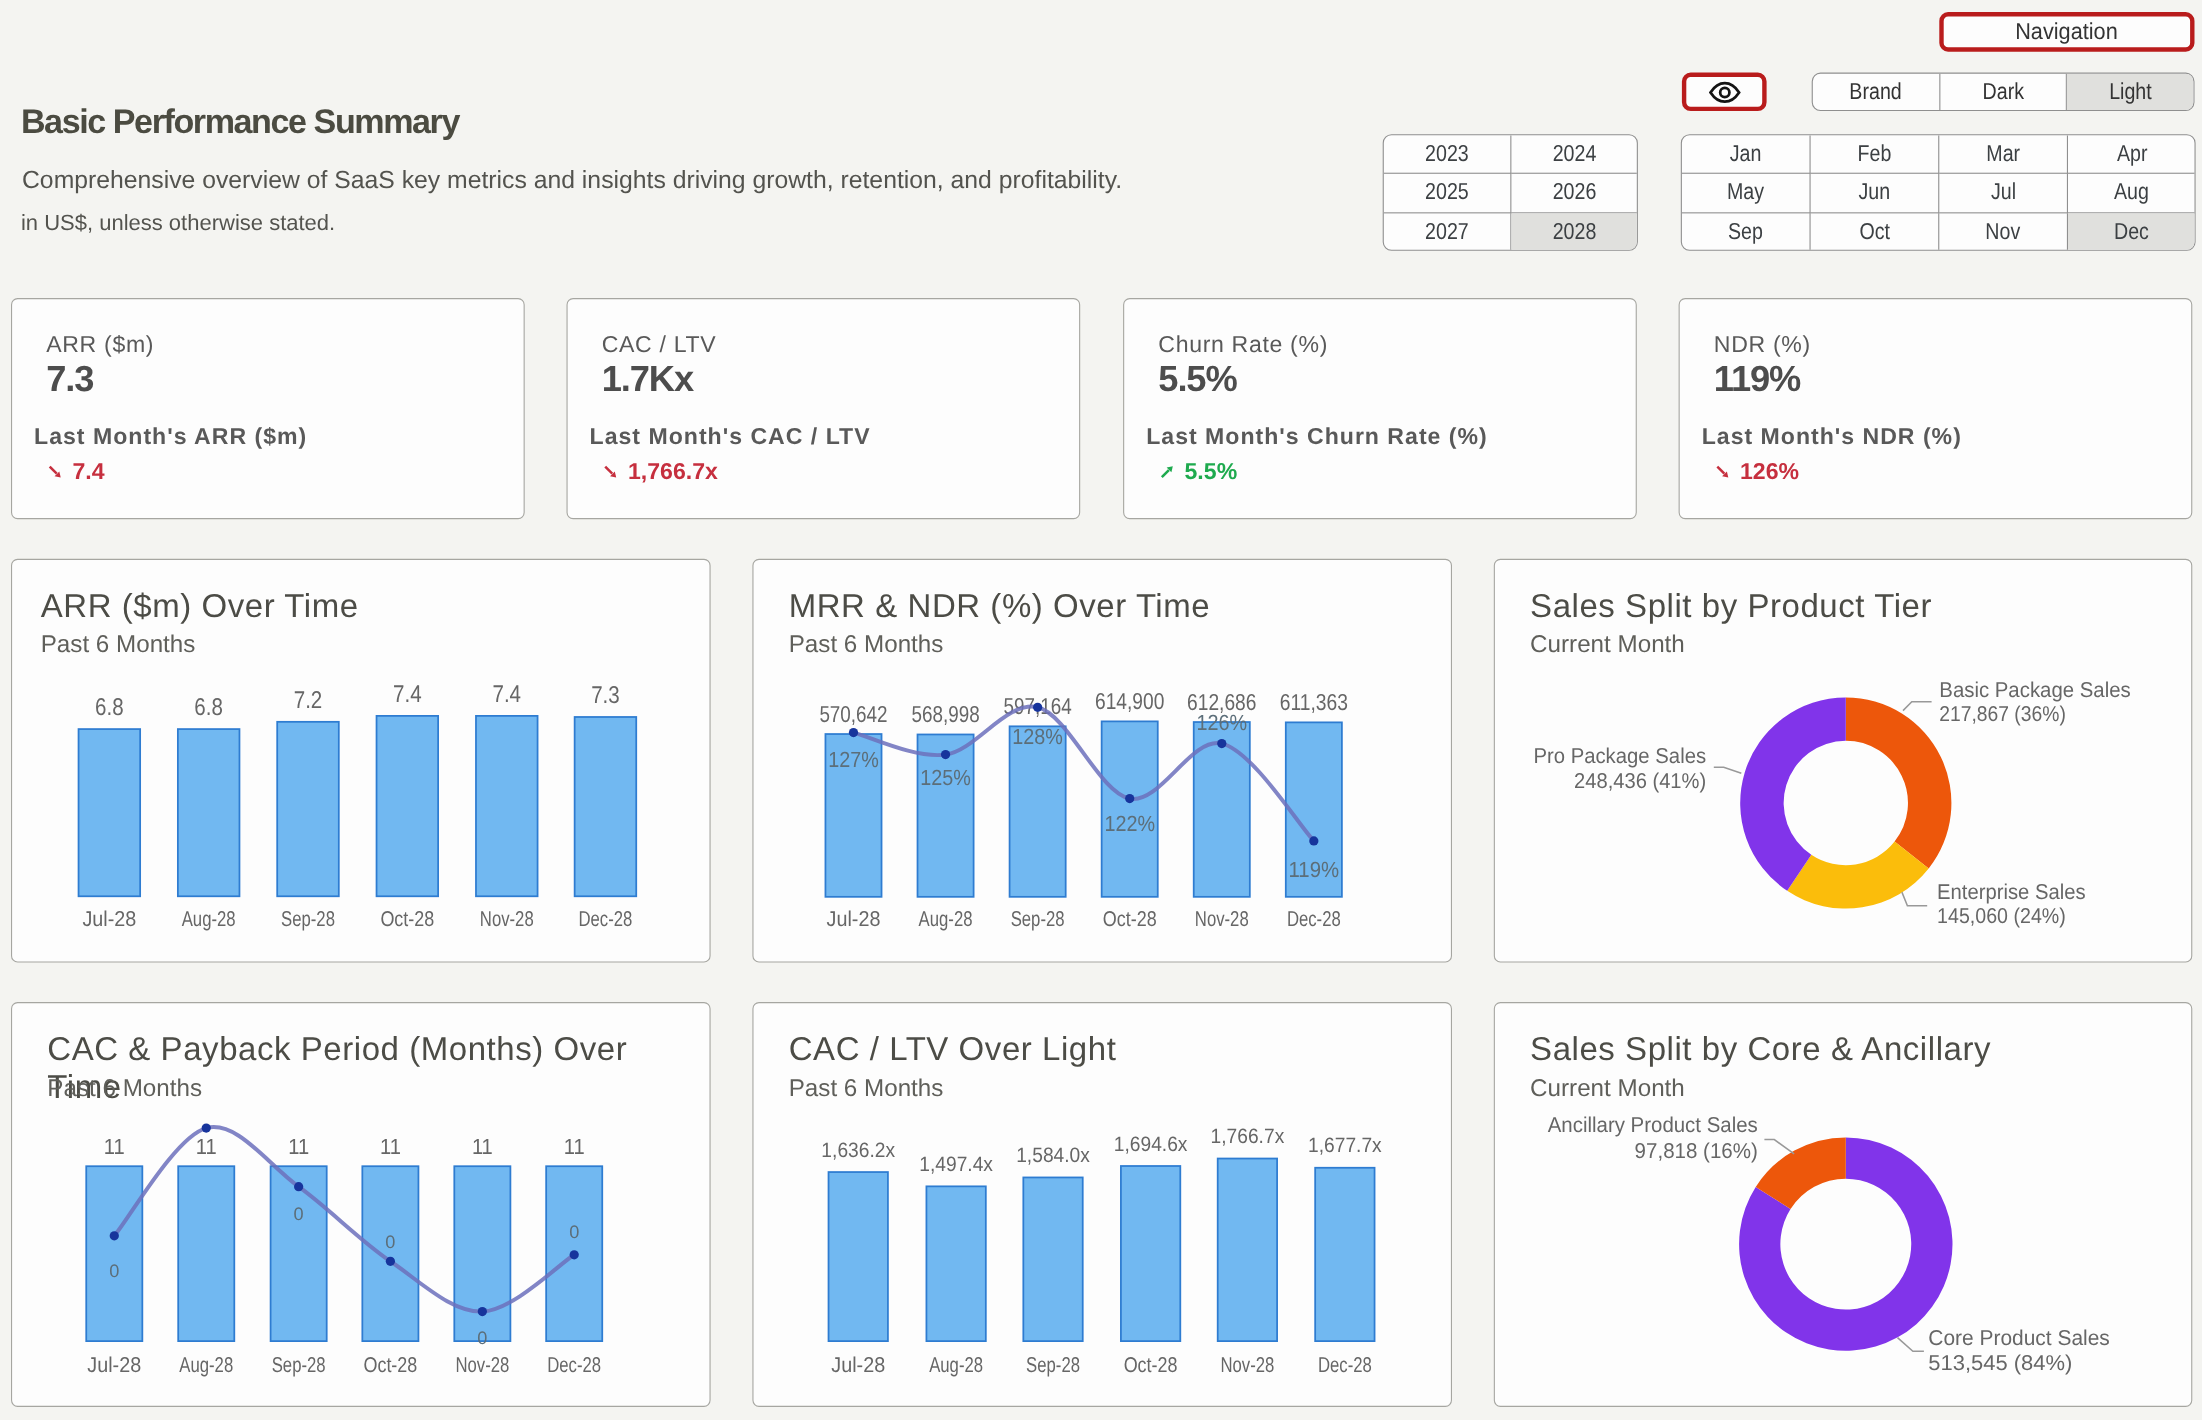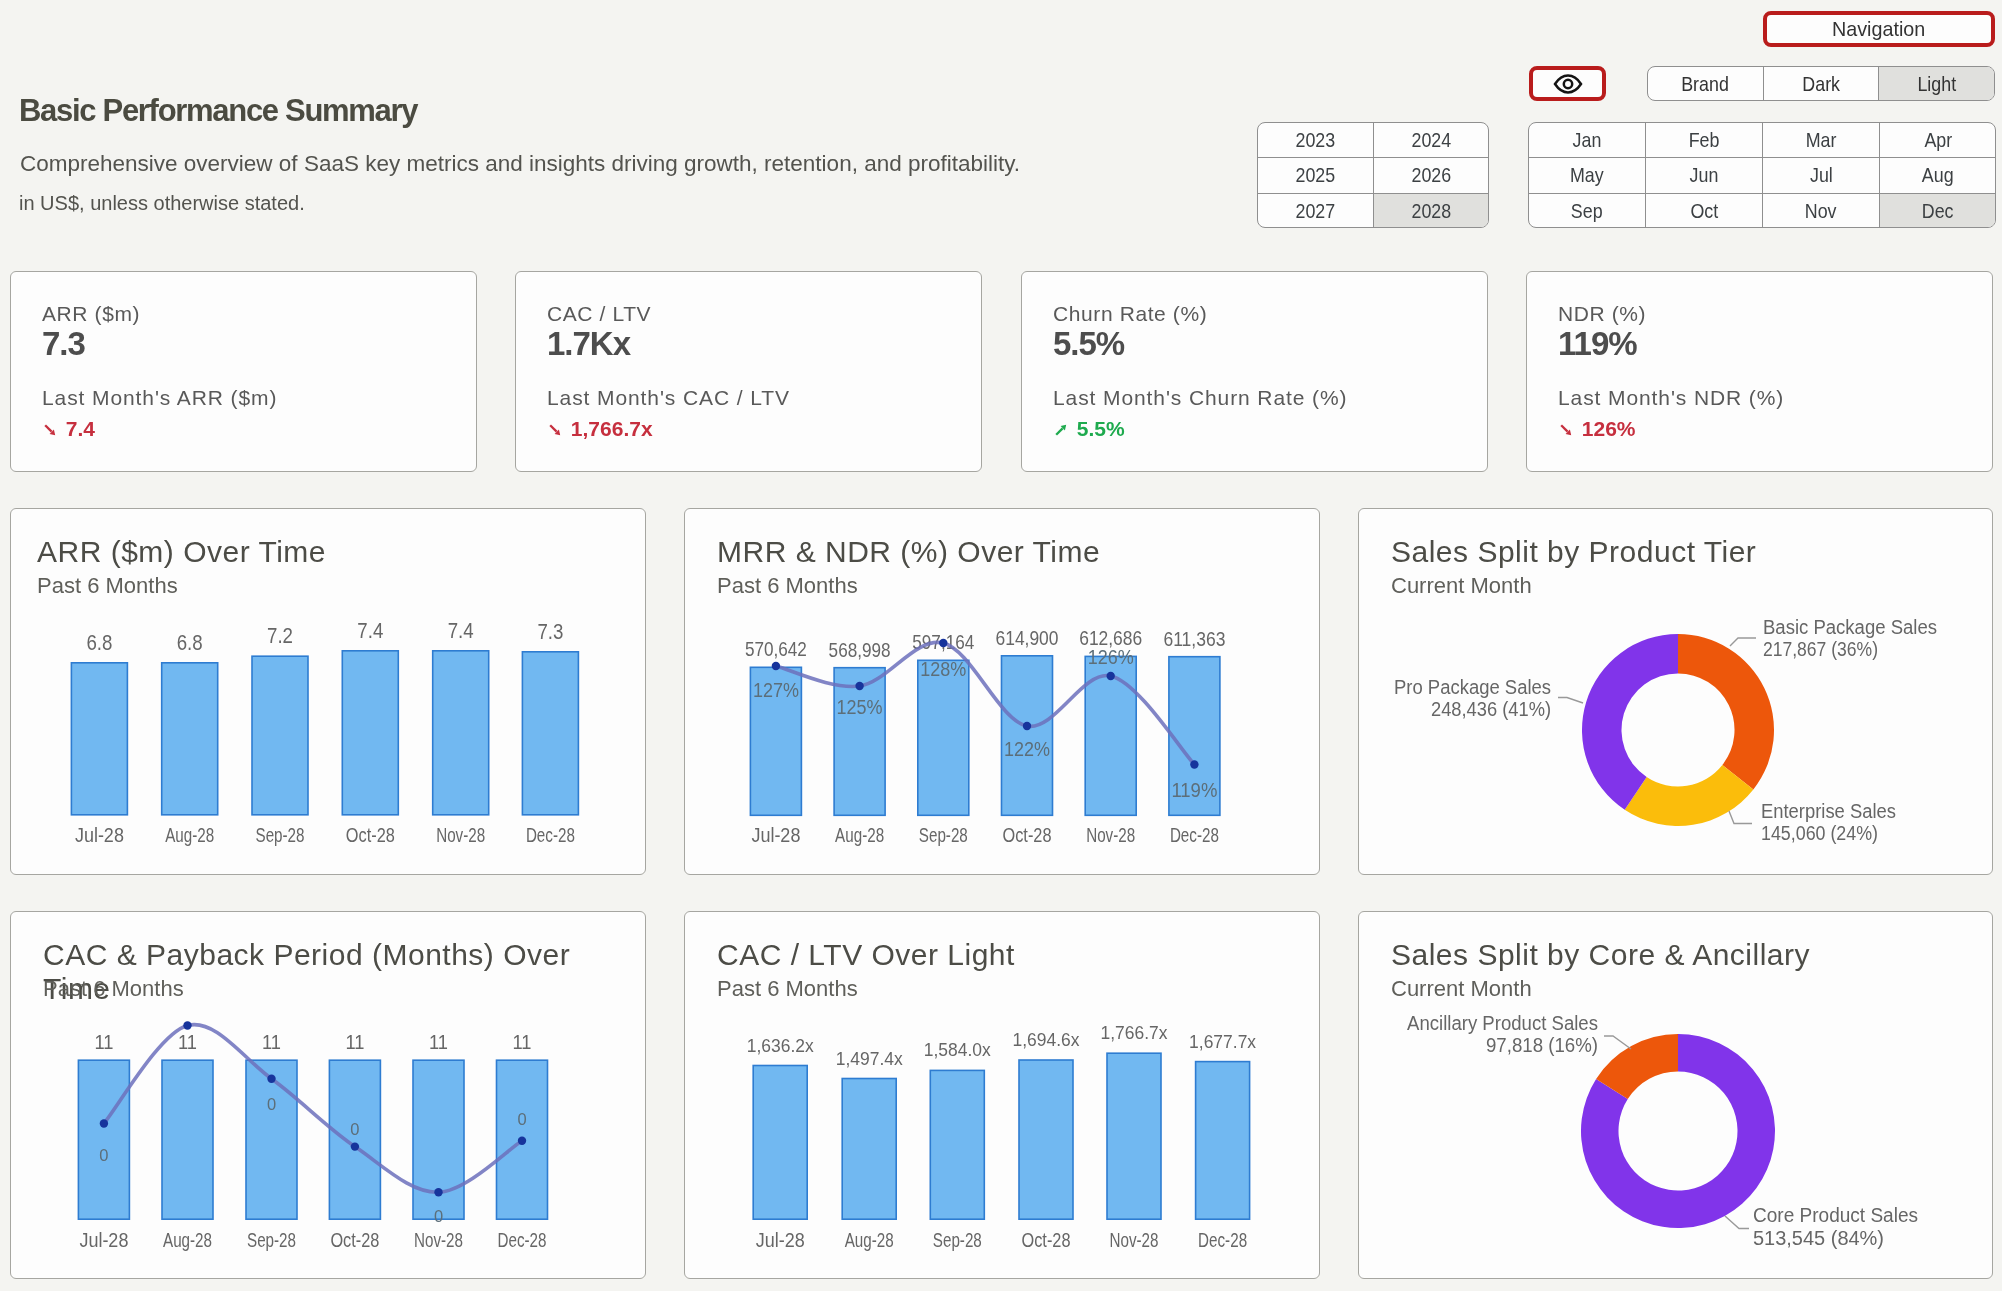--- a/index.html
+++ b/index.html
@@ -1,18 +1,18 @@
 <!DOCTYPE html>
 <html><head><meta charset="utf-8"><style>
 * { margin:0; padding:0; box-sizing:border-box; }
 html,body { width:2002px; height:1291px; background:#f4f4f1; font-family:"Liberation Sans", sans-serif; position:relative; overflow:hidden; }
 .card { position:absolute; background:#fdfdfd; border:1px solid #a6a6a1; border-radius:6px; }
 .klabel { position:absolute; left:31px; top:30px; font-size:21px; color:#595959; letter-spacing:0.6px; }
 .kval { position:absolute; left:31px; top:53px; font-size:33px; font-weight:bold; color:#4d4d4d; letter-spacing:-1px; }
-.klm { position:absolute; left:31px; top:114px; font-size:21px; color:#595959; letter-spacing:0.9px; }
+.klm { position:absolute; left:20px; top:114px; font-size:21px; color:#595959; letter-spacing:0.9px;font-weight:bold; }
 .kdelta { position:absolute; left:31px; top:145px; font-size:21px; font-weight:bold; }
 .red { color:#c62f3e; }
 .arr { vertical-align:-2px; margin-right:2px; }
 .green { color:#1eaa4e; }
 .ctitle { position:absolute; left:32px; top:26px; font-size:30px; color:#4c4c46; letter-spacing:0.5px; }
 .csub { position:absolute; left:32px; top:64px; font-size:22px; color:#5f5f5a; }
 .ctitle.p27 { left:26px; } .csub.p27 { left:26px; }
 .plot { position:absolute; left:0; top:0; }
 .btn { position:absolute; background:#fdfdfd; border:4px solid #b91c1c; border-radius:8px; color:#333; font-size:21px; display:flex; align-items:center; justify-content:center; }
 .seg { position:absolute; left:1647px; top:66px; width:348px; height:35px; border:1px solid #8f8f8f; border-radius:8px; background:#fdfdfd; overflow:hidden; display:flex; }

